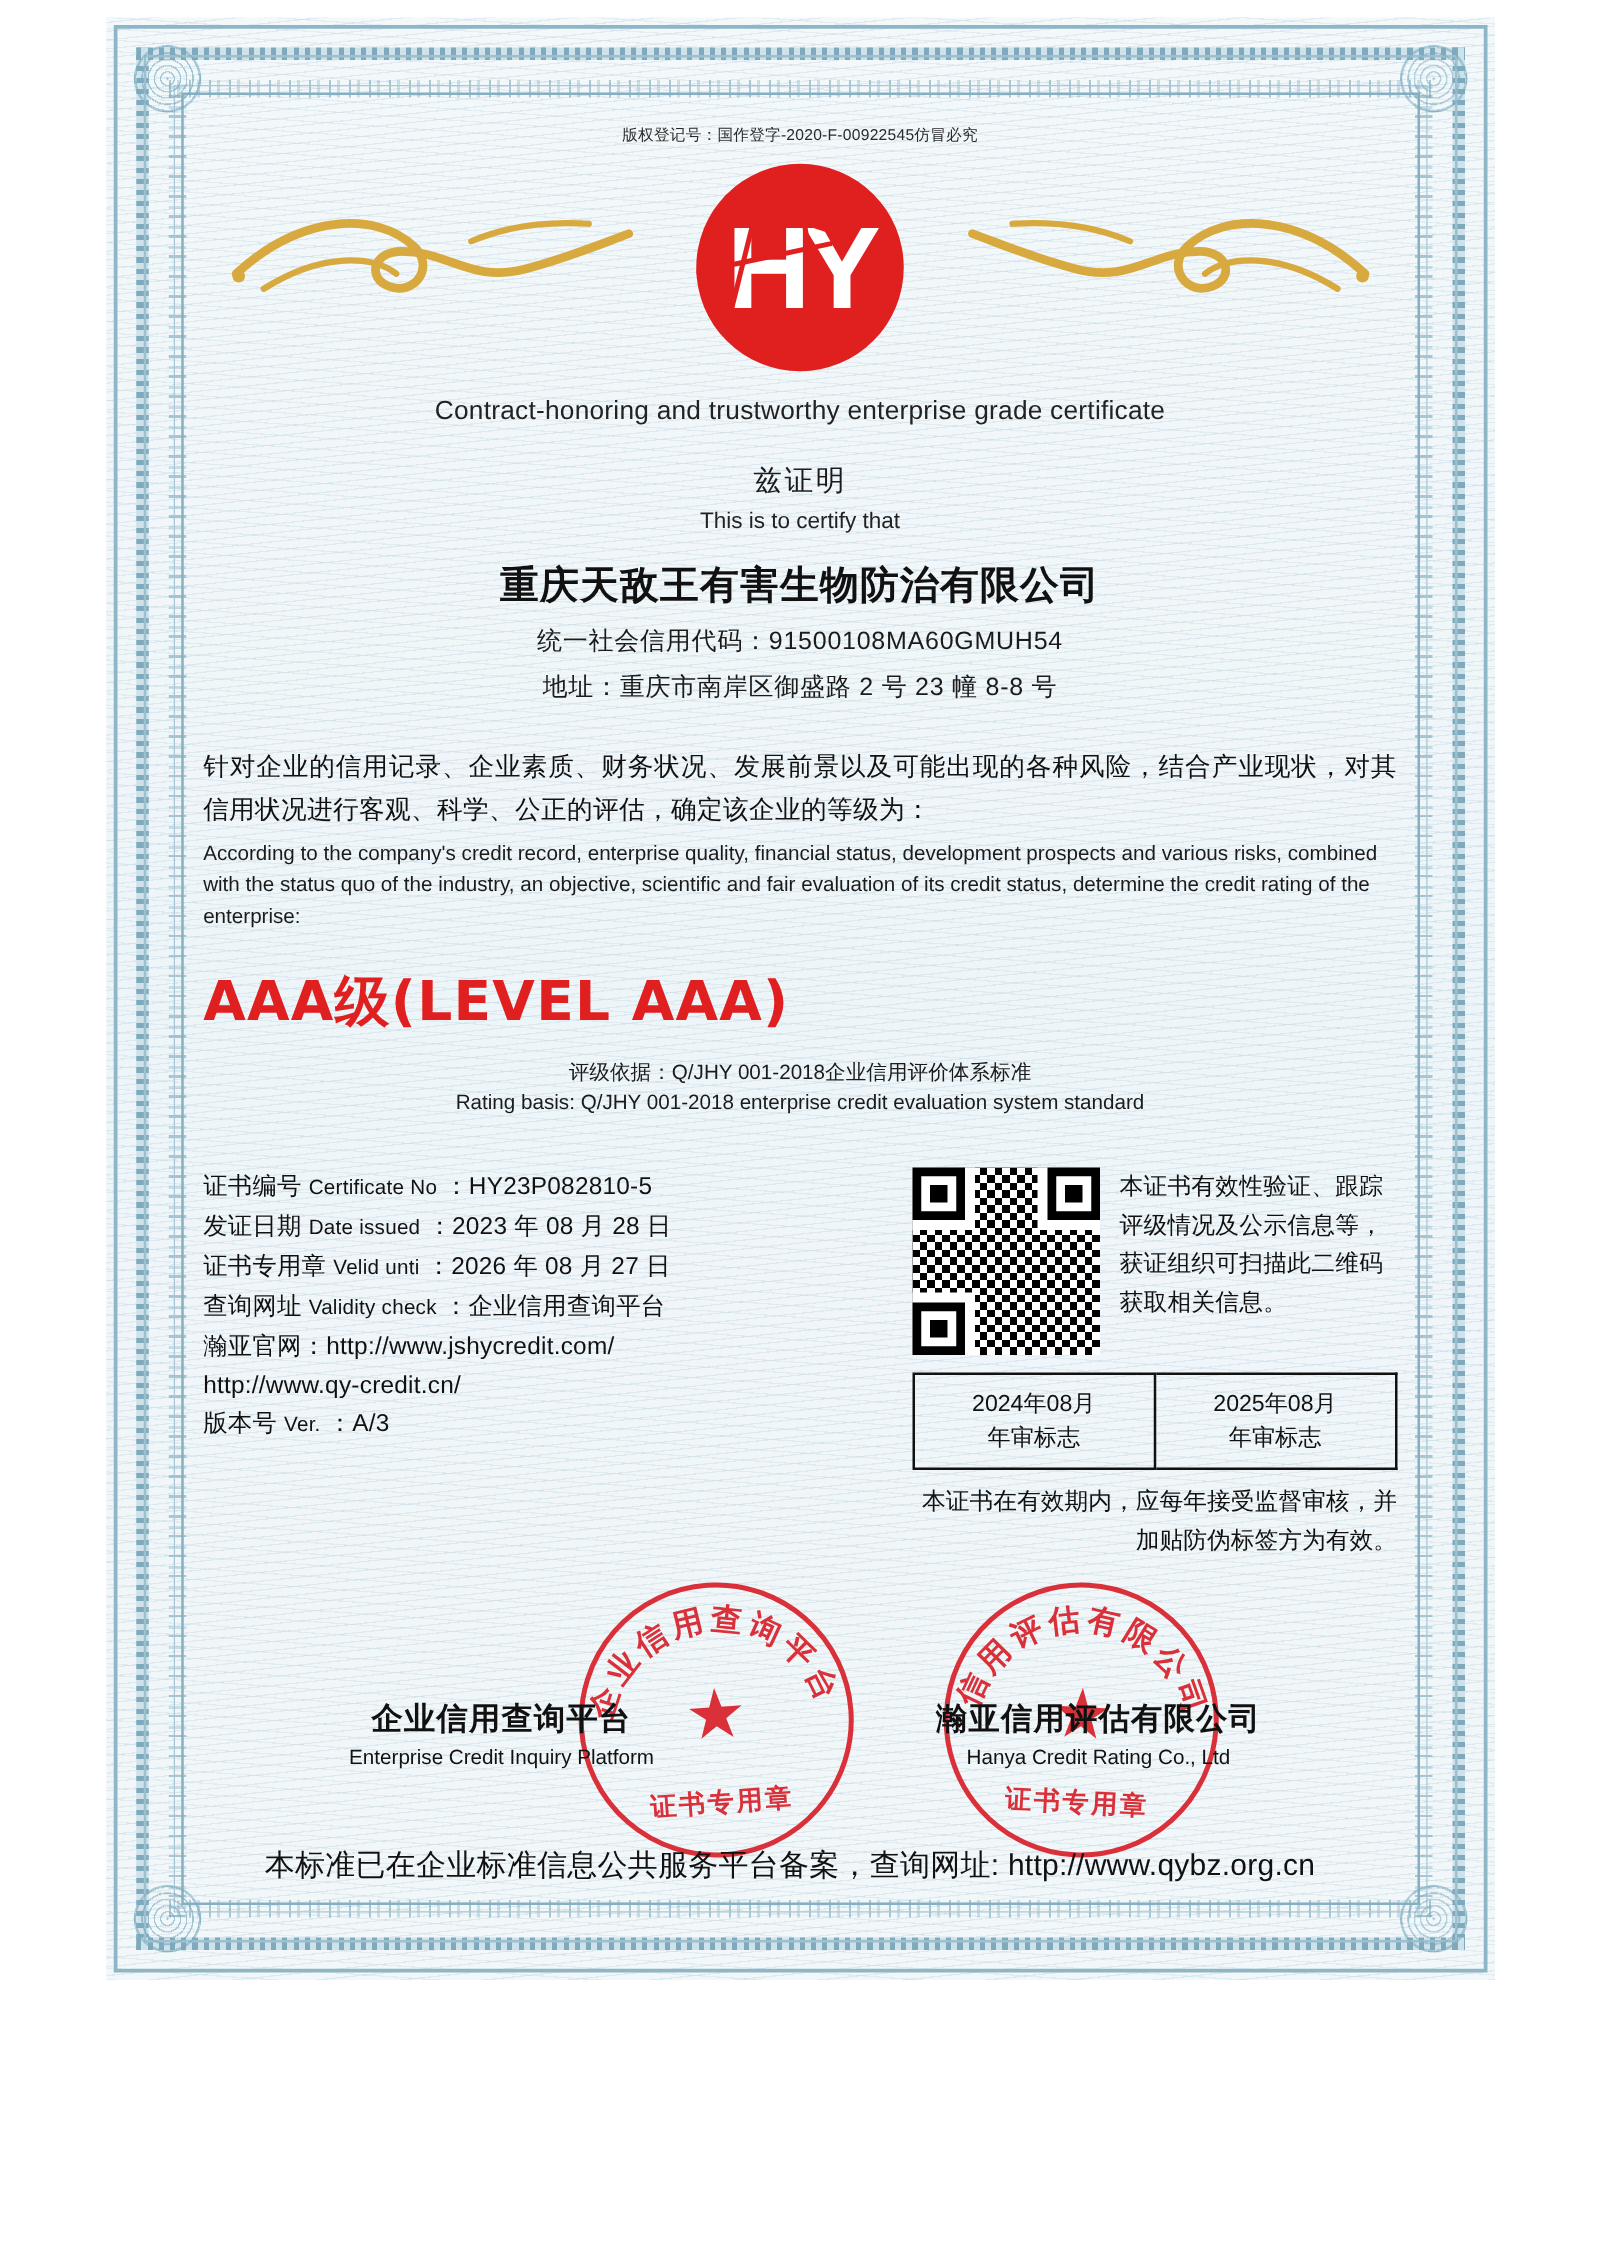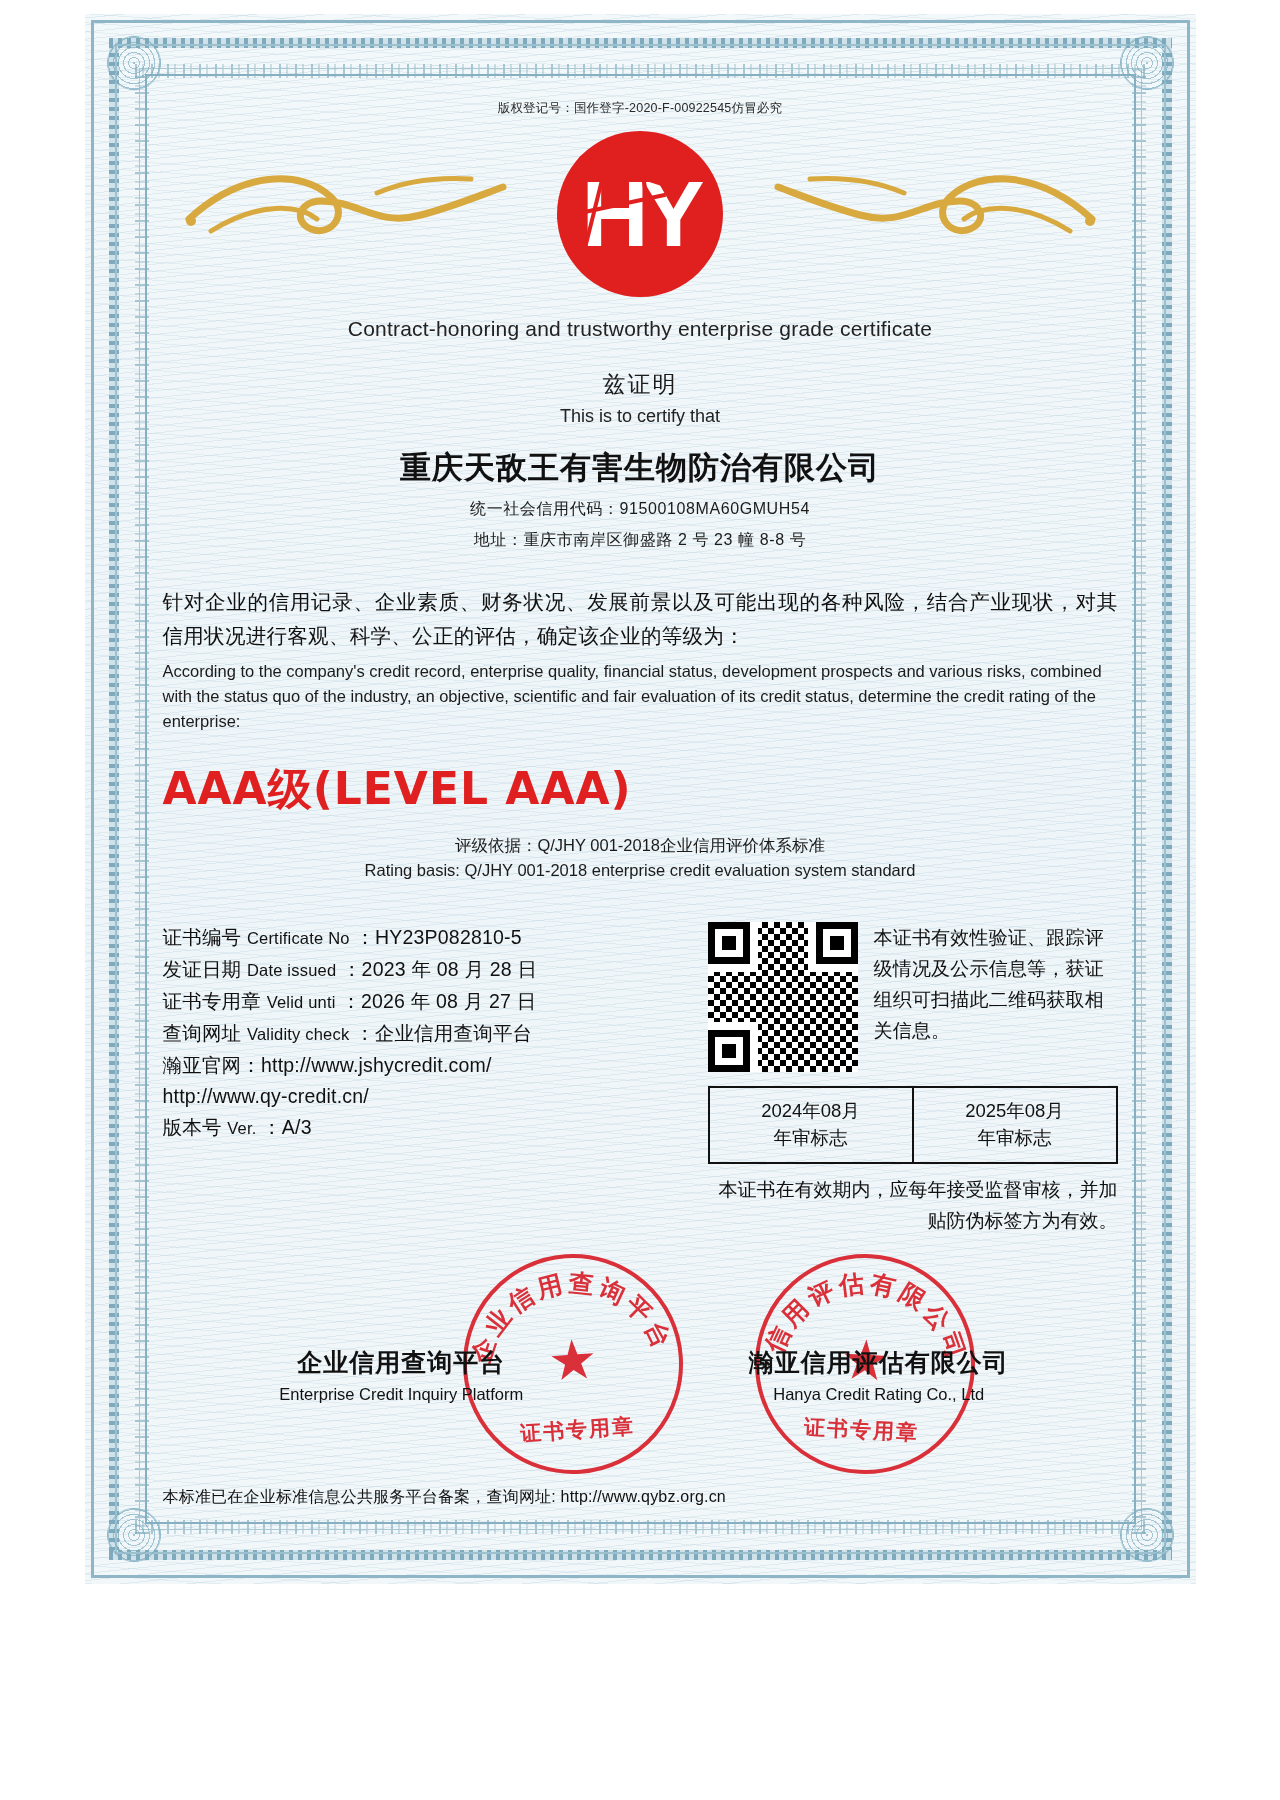--- a/index.html
+++ b/index.html
@@ -205,21 +205,21 @@
     text-align: center;
     font-family: "DejaVu Sans", "Liberation Sans", sans-serif;
     font-weight: bold;
     font-size: 31px;
     color: #111;
     margin-top: 20px;
     letter-spacing: 1px;
   }
   .credit-code, .address {
     text-align: center;
-    font-size: 16px;
+    font-size: 20px;
     color: #1b1b1b;
     margin-top: 10px;
     letter-spacing: .6px;
   }
 
   .body-cn {
     font-size: 20.5px;
     line-height: 34px;
     color: #111;
     margin-top: 34px;
@@ -253,20 +253,21 @@
     text-align: center;
     font-size: 16.5px;
     color: #1b1b1b;
     margin-top: 4px;
   }
 
   
   .lower {
     display: flex;
     margin-top: 42px;
+    gap: 22px;
   }
   .details {
     width: 545px;
     flex: none;
     font-size: 19.5px;
     line-height: 31px;
     color: #111;
     letter-spacing: .2px;
   }
   .details .lbl-en { font-size: 16.5px; }
@@ -409,22 +410,22 @@
     font-size: 16.5px;
     color: #111;
     margin-top: 6px;
   }
 
   .footer-note {
     position: absolute;
     left: 0;
     right: 16px;
     bottom: 6px;
-    text-align: left;
-    font-size: 16px;
+    text-align: center;
+    font-size: 24px;
     color: #111;
     letter-spacing: .2px;
   }
 </style>
 </head>
 <body>
 
 <div id="certificate">
 
   <div class="border-outer"></div>

